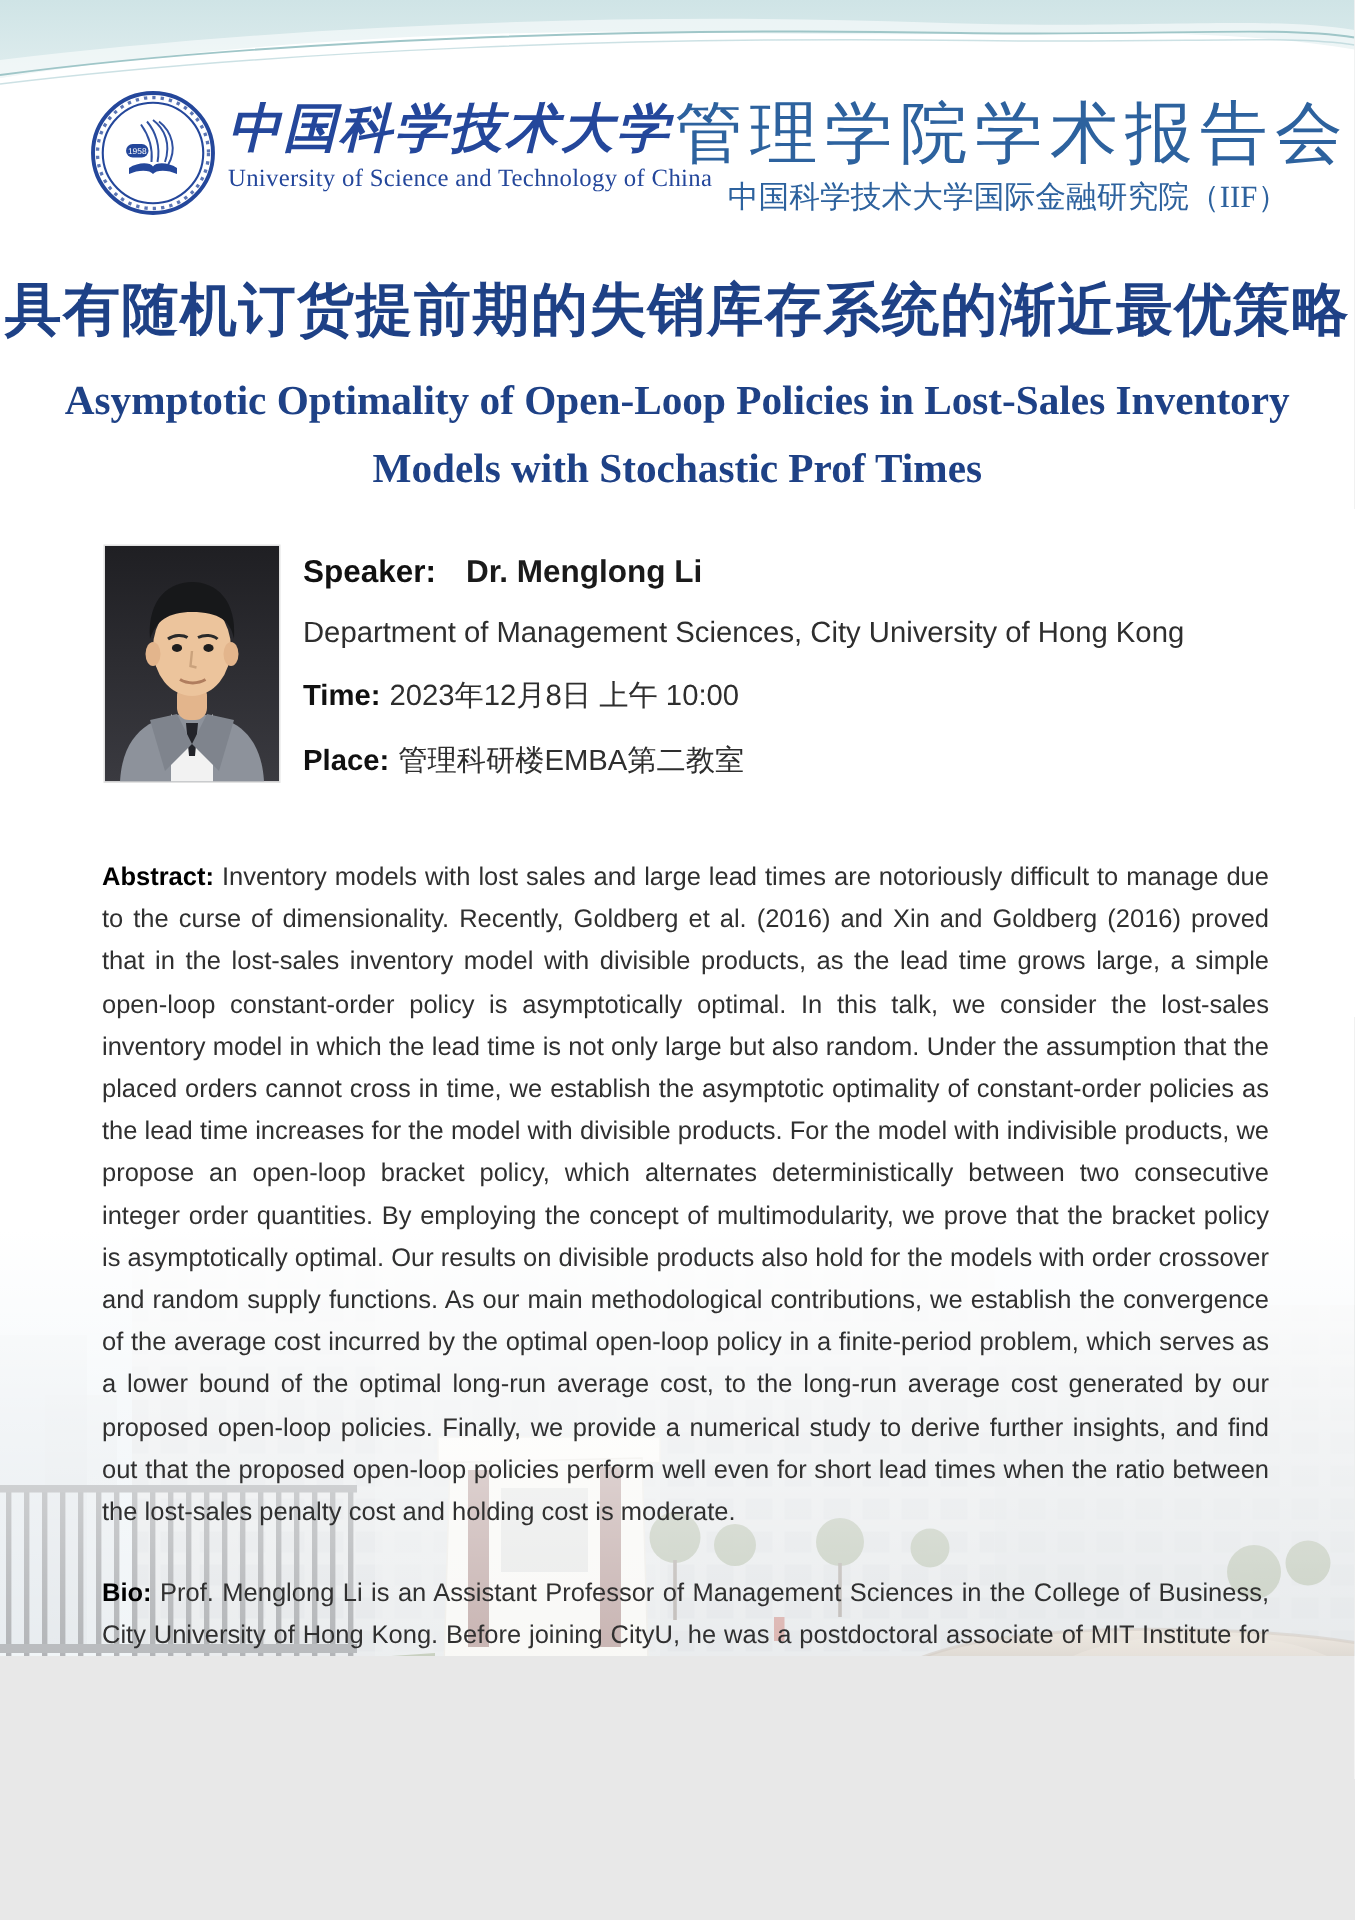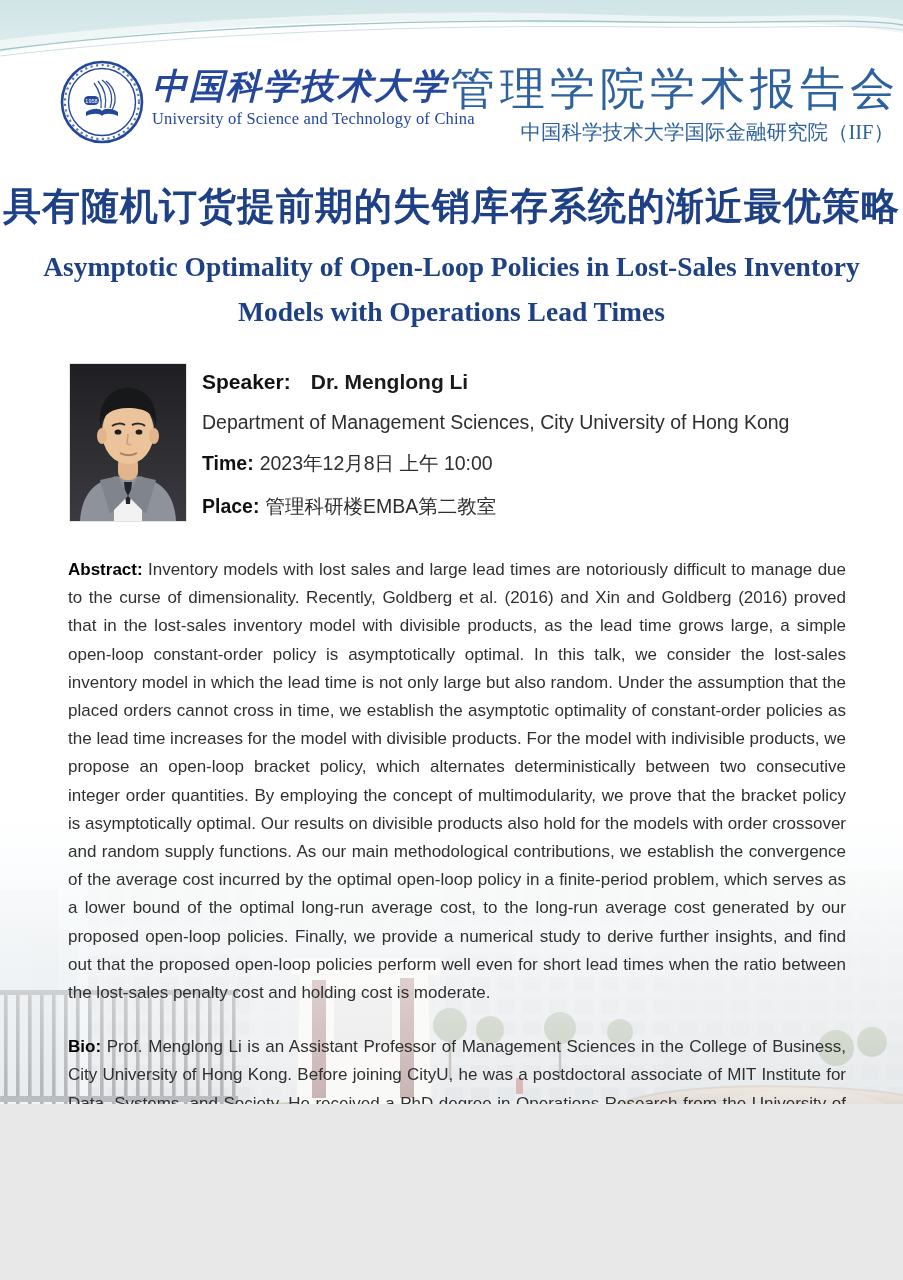--- a/index.html
+++ b/index.html
@@ -16,21 +16,21 @@
   .seal{width:84px;height:84px;flex:0 0 auto;margin-right:8px;}
   .univ-text{padding-top:6px;}
   .univ-cn{
     font-family:"DejaVu Serif",serif;font-weight:bold;font-style:italic;
     font-size:35px;line-height:40px;color:#24479b;letter-spacing:2px;white-space:nowrap;
   }
   .univ-en{
     font-family:"Liberation Serif",serif;font-size:16.5px;color:#24479b;
     margin-top:3px;letter-spacing:0.2px;white-space:nowrap;
   }
-  .event-block{position:absolute;top:64px;left:450px;width:444px;text-align:right;}
+  .event-block{position:absolute;top:64px;left:450px;width:444px;text-align:center;}
   .event-title{
     font-family:"Liberation Serif",serif;font-size:45px;line-height:50px;
     color:#2d629e;letter-spacing:5px;white-space:nowrap;
   }
   .event-subtitle{
     font-family:"Liberation Serif",serif;font-size:20.5px;line-height:26px;
     color:#2d629e;margin-top:5px;white-space:nowrap;
   }
   
   .title-cn{
@@ -49,21 +49,21 @@
   .photo svg{display:block;}
   .speaker-info{padding-top:4px;color:#222;}
   .sp-line{white-space:nowrap;}
   .sp-line.l1{font-size:21px;font-weight:bold;color:#1a1a1a;margin-top:2px;}
   .sp-line.l1 .name{margin-left:14px;margin-top:14px;}
   .sp-line.l2{font-size:19.5px;color:#2e2e2e;margin-top:17px;}
   .sp-line.l3{font-size:19.5px;color:#2e2e2e;margin-top:16px;}
   .sp-line.l4{font-size:19.5px;color:#2e2e2e;margin-top:16px;}
   .sp-lbl{font-weight:bold;color:#111;margin-right:6px;}
   
-  .body-text{position:absolute;left:68px;top:556px;width:778px;z-index:2;}
+  .body-text{position:absolute;left:68px;top:571px;width:778px;z-index:2;}
   .para{
     font-size:17px;line-height:28.2px;color:#303030;margin:0;
     text-align:justify;
   }
   .para.bio{margin-top:26px;}
   .p-lbl{font-weight:bold;color:#000;}
   
   .scene{position:absolute;left:0;top:820px;width:903px;height:460px;z-index:1;}
   .scene > svg{display:block;position:absolute;top:0;left:0;}
   .scene-fade{
@@ -140,21 +140,21 @@
   </div>
 
   <div class="event-block">
     <div class="event-title">管理学院学术报告会</div>
     <div class="event-subtitle">中国科学技术大学国际金融研究院（IIF）</div>
   </div>
 
   <div class="title-cn">具有随机订货提前期的失销库存系统的渐近最优策略</div>
   <div class="title-en">
     <div>Asymptotic Optimality of Open-Loop Policies in Lost-Sales Inventory</div>
-    <div>Models with Operations Lead Times</div>
+    <div>Models with Stochastic Prof Times</div>
   </div>
 
   <div class="speaker-row">
     <div class="photo">
       <svg viewBox="0 0 116 157" width="116" height="157">
         <defs>
           <linearGradient id="pbg" x1="0" y1="0" x2="0" y2="1">
             <stop offset="0" stop-color="#1f1f23"></stop>
             <stop offset="1" stop-color="#3a3a40"></stop>
           </linearGradient>

